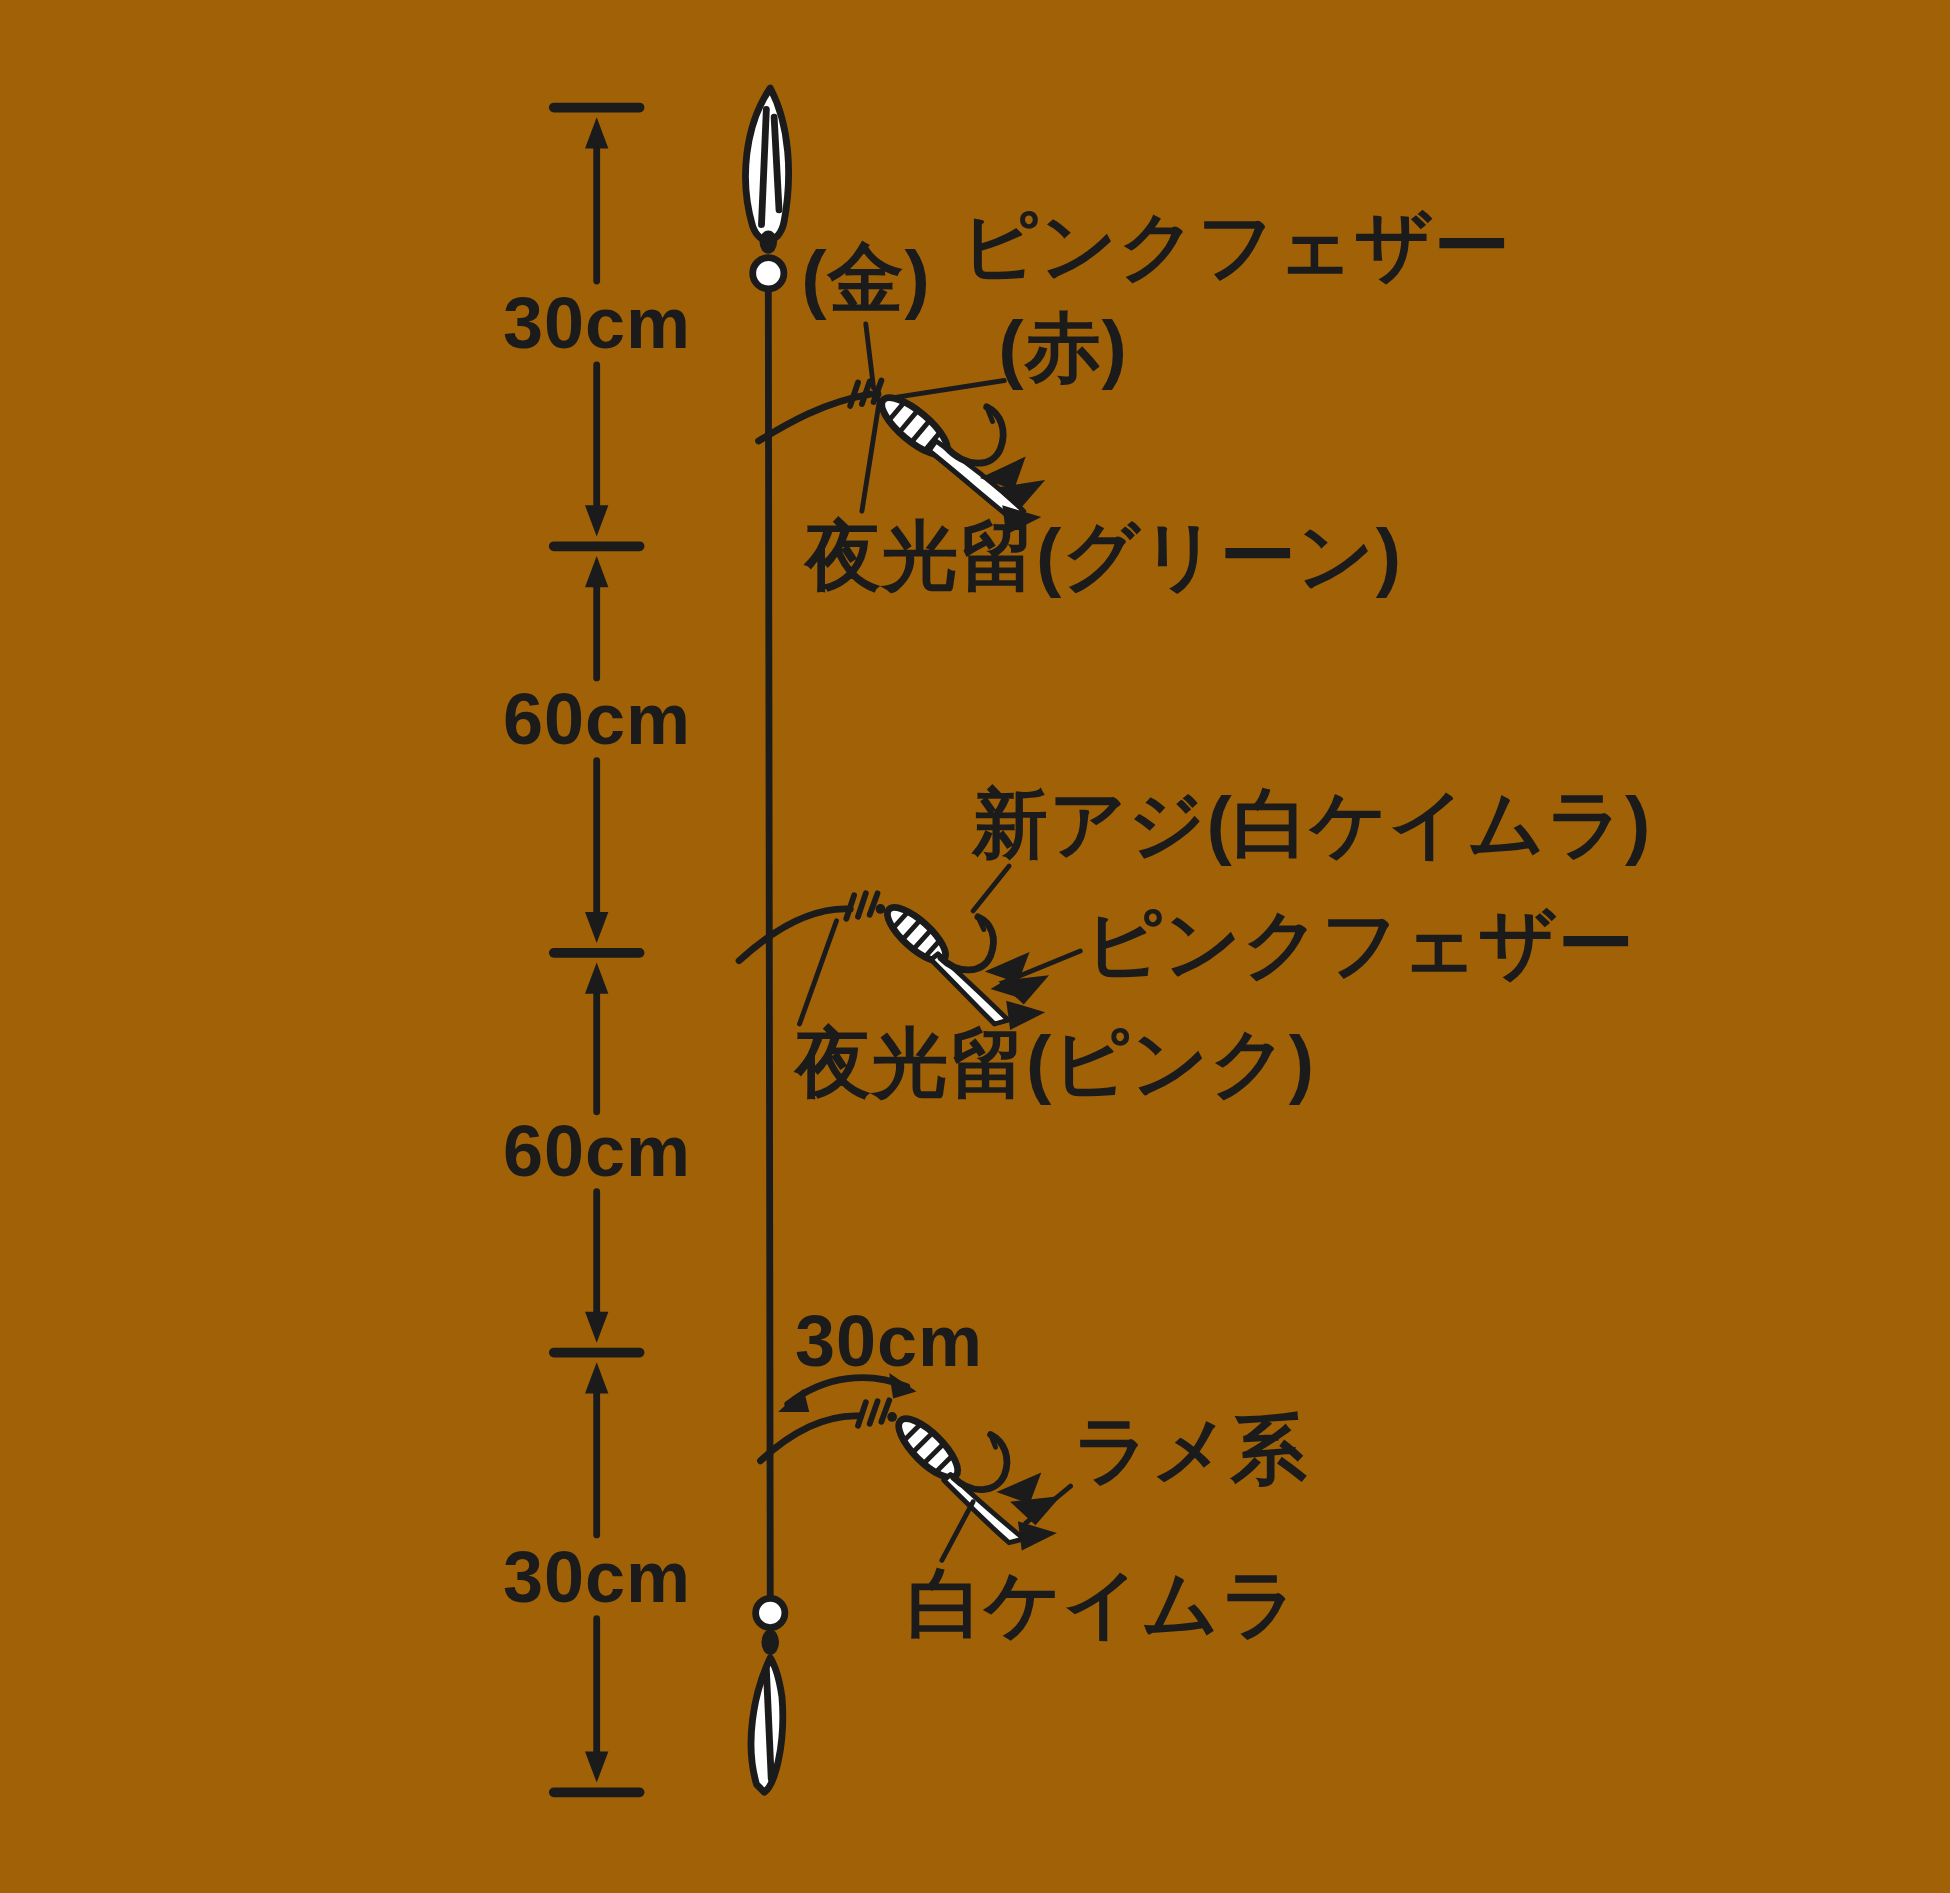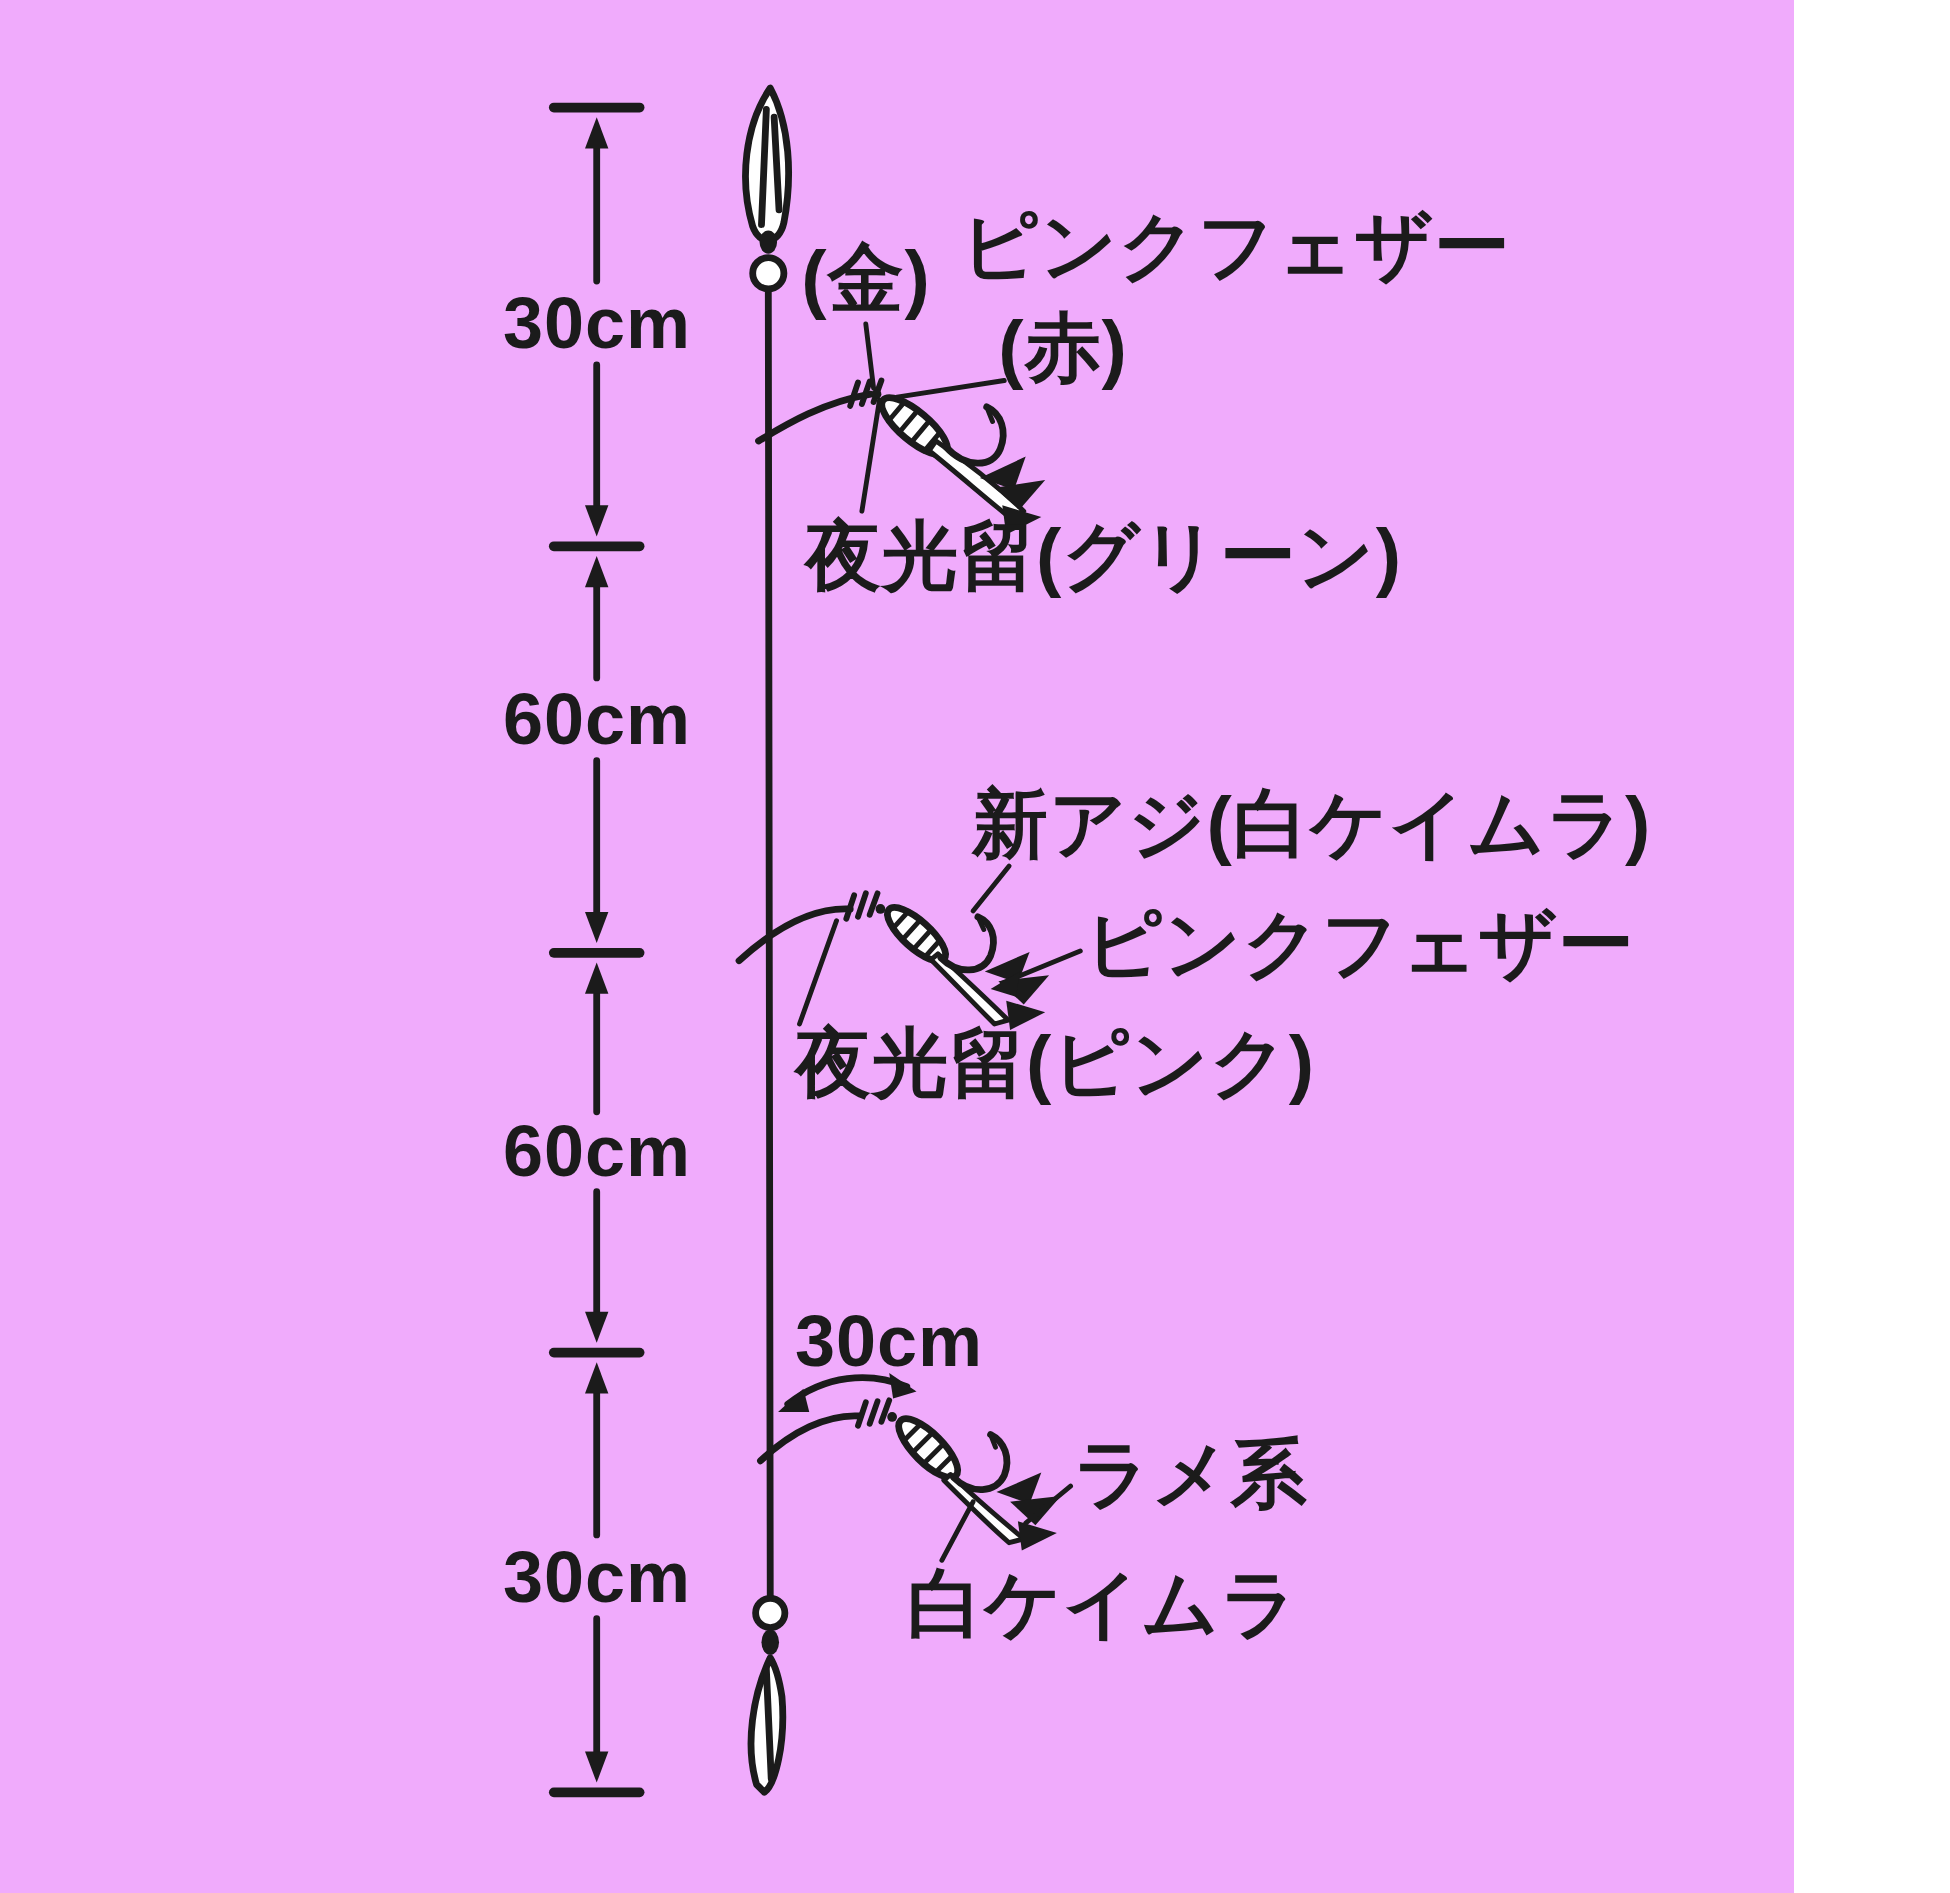--- a/index.html
+++ b/index.html
@@ -1,17 +1,17 @@
 <!DOCTYPE html>
 <html><head>
 <meta charset="utf-8">
 <style>
   html,body{margin:0;padding:0;background:#ffffff;}
   .canvas{
-    position:relative;width:1794px;height:1894px;background:#f0abfc;overflow:hidden;
+    position:relative;width:1950px;height:1894px;background:#a16207;overflow:hidden;
     font-family:"Liberation Sans","DejaVu Sans",sans-serif;color:#1b1b1b;text-decoration:underline;
   }
   .art{position:absolute;left:0;top:0;}
   .lbl{position:absolute;font-weight:700;white-space:nowrap;color:#1b1b1b;line-height:1;}
   .dim{font-size:72px;transform:translate(-50%,-50%);letter-spacing:1px;}
   .ann{font-size:76px;transform:translate(0,-50%);letter-spacing:1px;}
   .ann.centered{transform:translate(-50%,-50%);}
 </style>
 </head>
 <body>
@@ -164,17 +164,17 @@
   <div class="lbl dim" style="left:597px;top:1577px;">30cm</div>
   <div class="lbl dim" style="left:889px;top:1341px;">30cm</div>
 
   <div class="lbl ann centered" style="left:866px;top:278px;">(金)</div>
   <div class="lbl ann" style="left:961px;top:246px;">ピンクフェザー</div>
   <div class="lbl ann centered" style="left:1063px;top:348px;">(赤)</div>
   <div class="lbl ann" style="left:805px;top:556px;text-align:right;">夜光留(グリーン)</div>
   <div class="lbl ann" style="left:972px;top:824px;">新アジ(白ケイムラ)</div>
   <div class="lbl ann" style="left:1085px;top:944px;">ピンクフェザー</div>
   <div class="lbl ann" style="left:795px;top:1063px;">夜光留(ピンク)</div>
-  <div class="lbl ann" style="left:1073px;top:1450px;margin-top:24px;">ラメ系</div>
+  <div class="lbl ann" style="left:1073px;top:1450px;">ラメ系</div>
   <div class="lbl ann" style="left:907px;top:1604px;">白ケイムラ</div>
 
 </div>
 
 
 </body></html>

